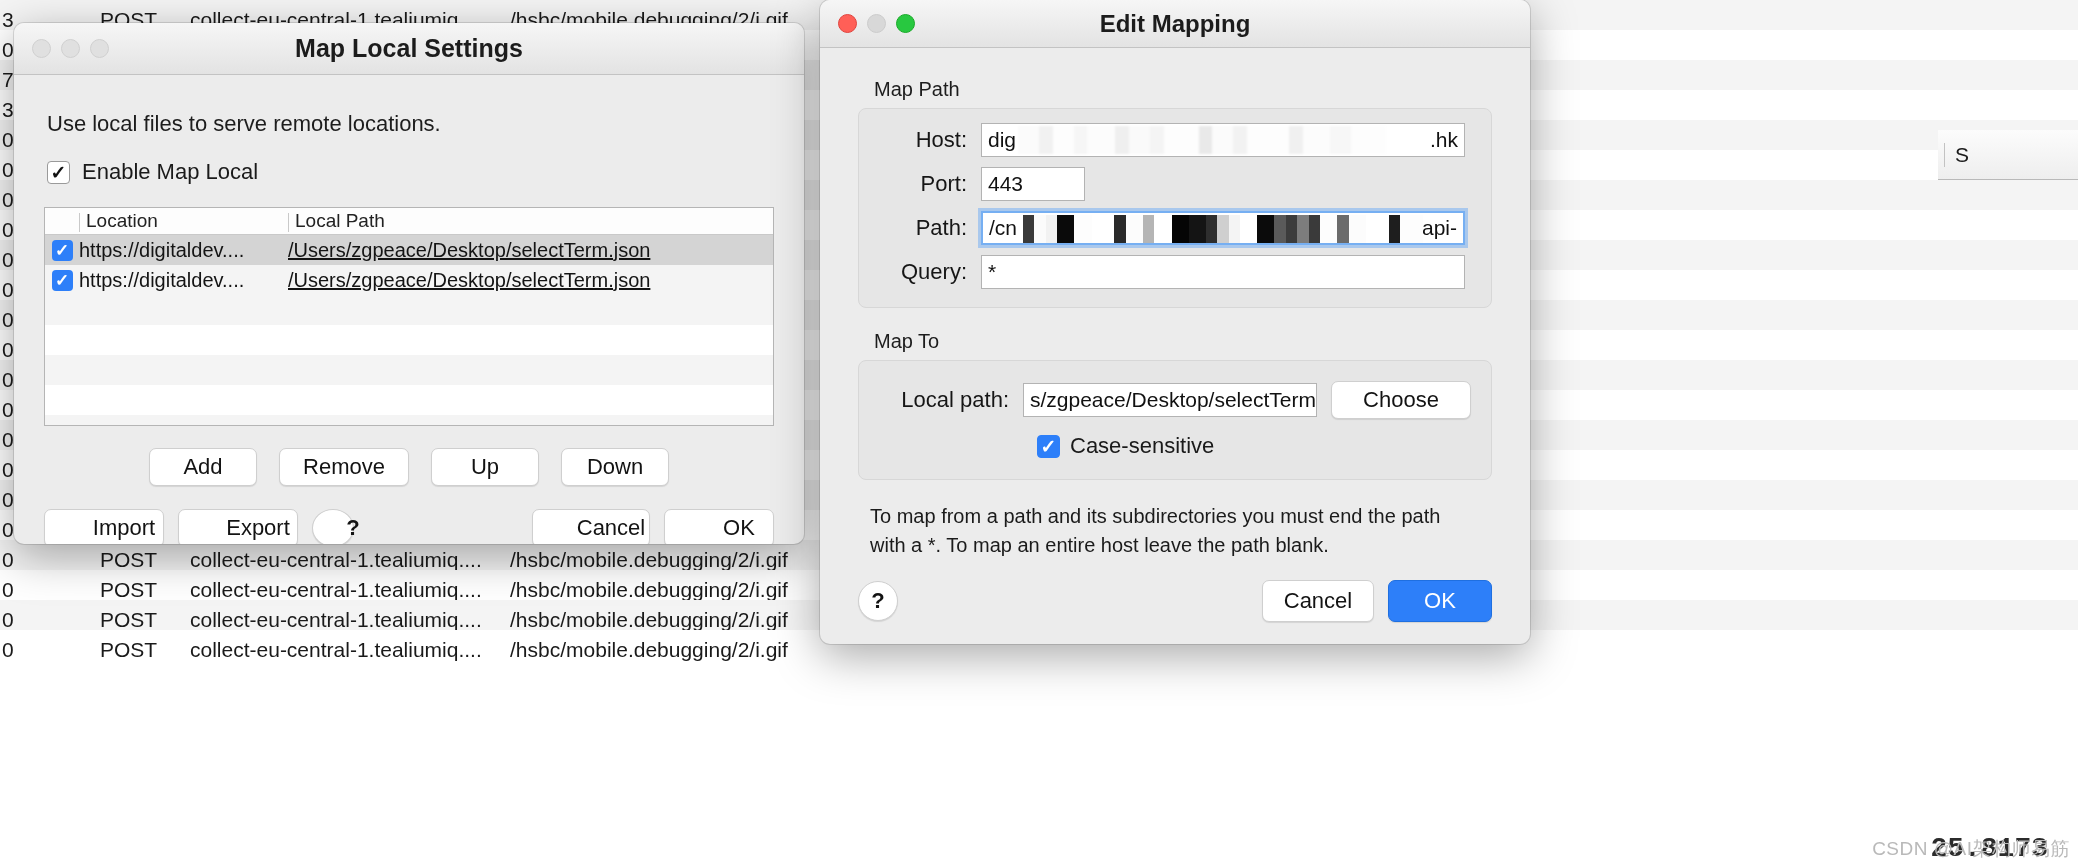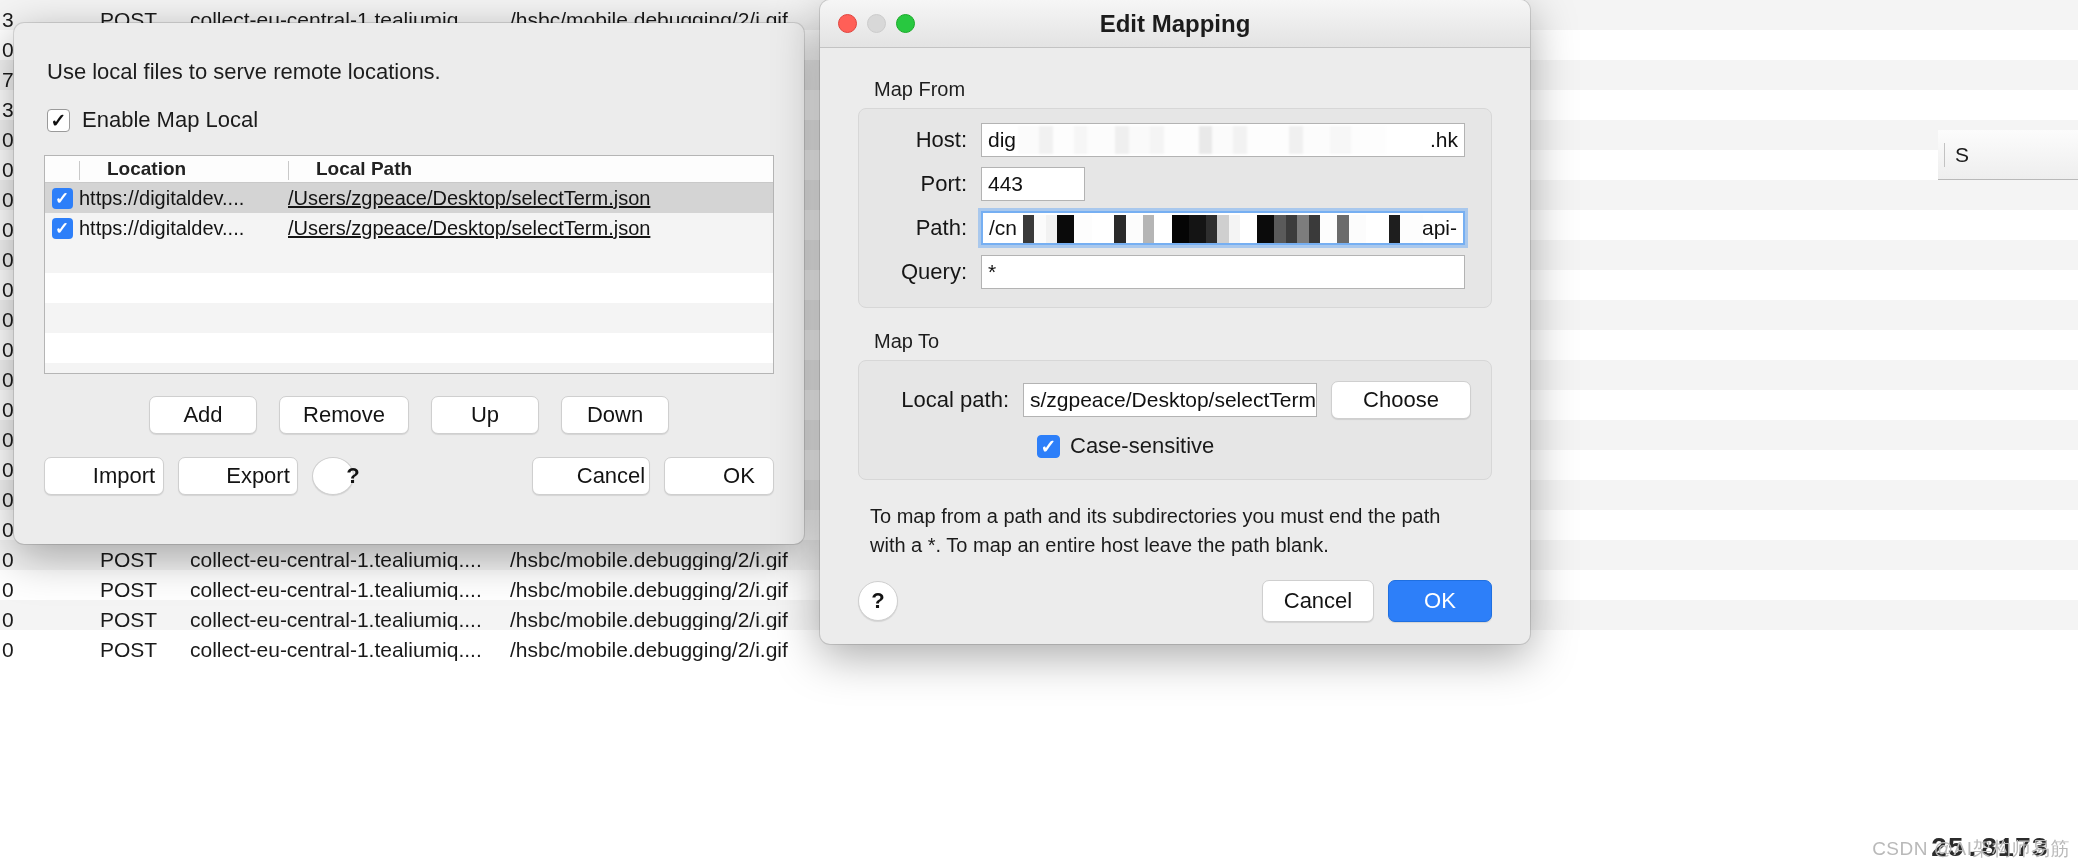--- a/index.html
+++ b/index.html
@@ -85,21 +85,21 @@
     border: 1px solid #b5b5b5;
     background: #fff;
     overflow: hidden;
     position: relative;
   }
   .ml-thead {
     height: 27px; display: flex; align-items: center;
     background: #fdfdfd; border-bottom: 1px solid #c9c9c9;
     font-size: 19px; color: #222;
   }
-  .ml-th { position: relative; padding-left: 28px; font-weight: bold; }
+  .ml-th { position: relative; padding-left: 7px; }
   .ml-th::before {
     content: ""; position: absolute; left: 0; top: 3px;
     width: 1px; height: 19px; background: #c9c9c9;
   }
   .ml-th.c-loc { width: 209px; }
   .ml-th.c-path { flex: 1; }
   .ml-tr {
     height: 30px; display: flex; align-items: center;
     font-size: 20px; color: #141414;
   }
@@ -377,20 +377,28 @@
         </div>
       </div>
     <div class="bg-hdr-right">
       <span class="sep"></span>
       <span>S</span>
     </div>
     <div class="bg-bignum">25.8173</div>
   </div>
 
   <div class="window" id="map-local-window">
+    <div class="titlebar">
+      <div class="lights">
+        <span class="light inactive"></span>
+        <span class="light inactive"></span>
+        <span class="light inactive"></span>
+      </div>
+      <div class="win-title">Map Local Settings</div>
+    </div>
 
     <div class="ml-body">
       <div class="ml-desc">Use local files to serve remote locations.</div>
 
       <div class="chk-row">
         <span class="cbox">✓</span>
         <span class="chk-label">Enable Map Local</span>
       </div>
 
       <div class="ml-table">
@@ -448,21 +456,21 @@
       <div class="lights">
         <span class="light red"></span>
         <span class="light yellow"></span>
         <span class="light green"></span>
       </div>
       <div class="win-title">Edit Mapping</div>
     </div>
 
     <div class="em-body">
 
-      <div class="group-label">Map From</div>
+      <div class="group-label">Map Path</div>
       <div class="group-box">
 
 
         <div class="fld-row">
           <div class="fld-label">Host:</div>
           <div class="input w-host">
             <span>dig</span>
             <span style="flex:1"></span>
             <span>.hk</span>
             <div class="redact soft" id="host-redact" style="left: 36px; top: 2px; width: 368px; height: 28px;">

